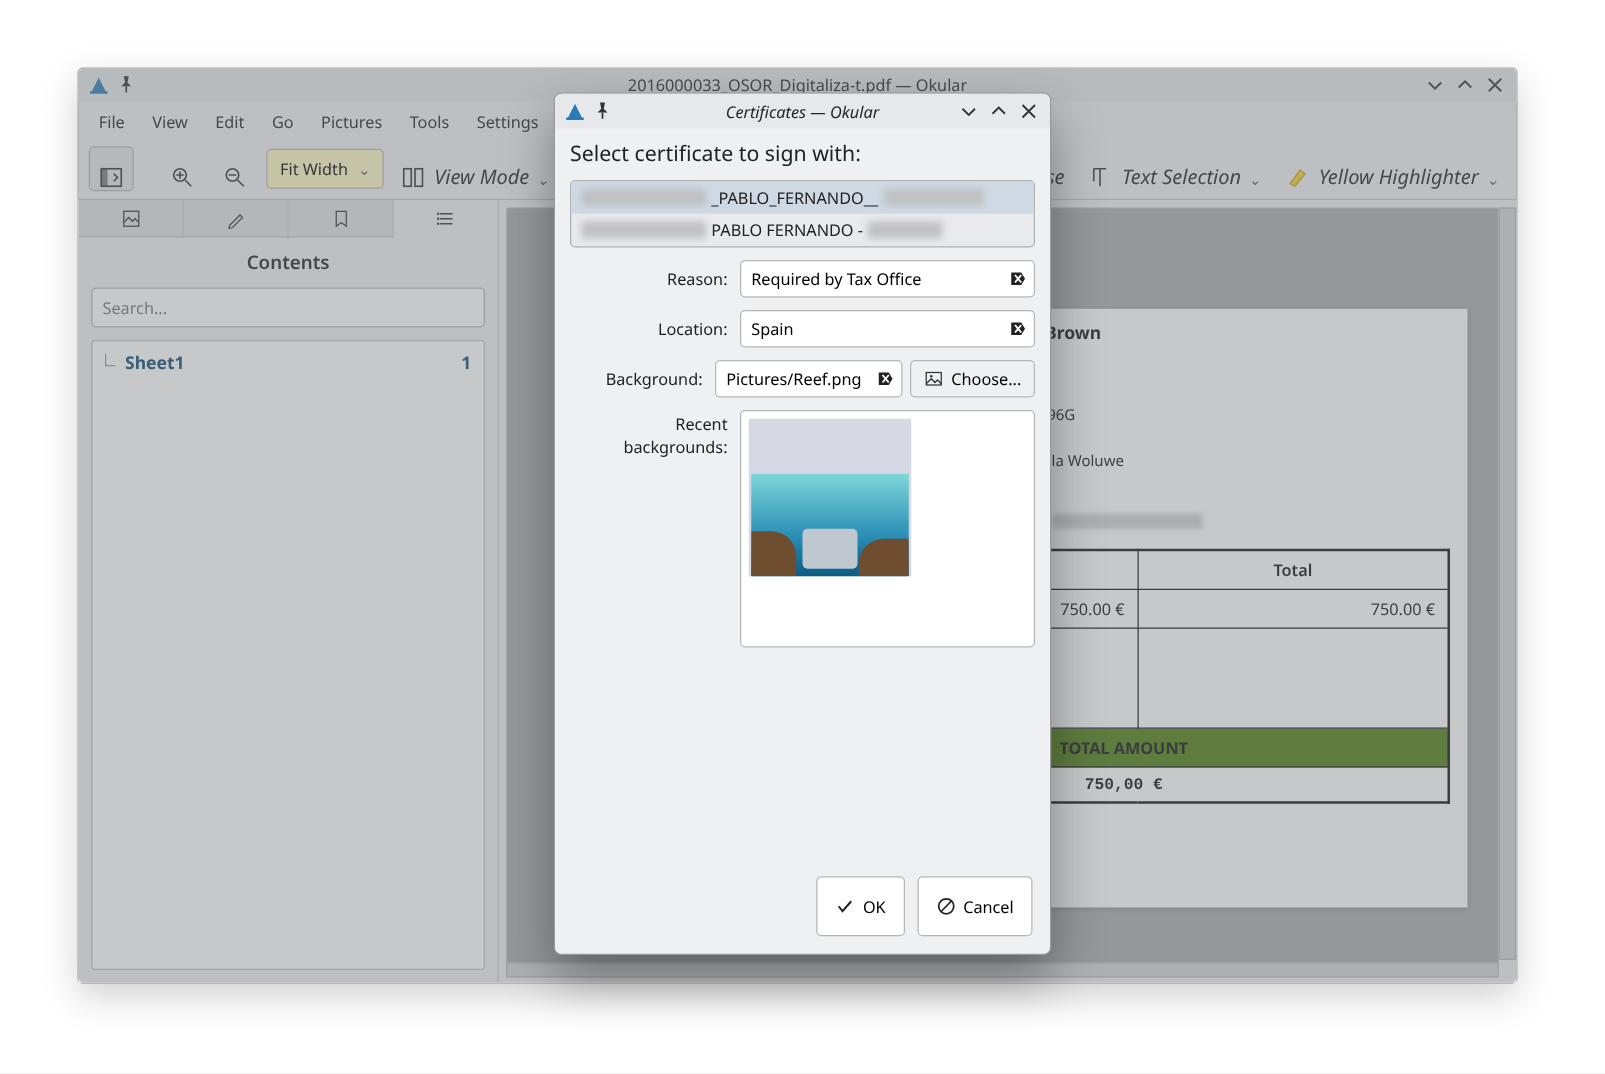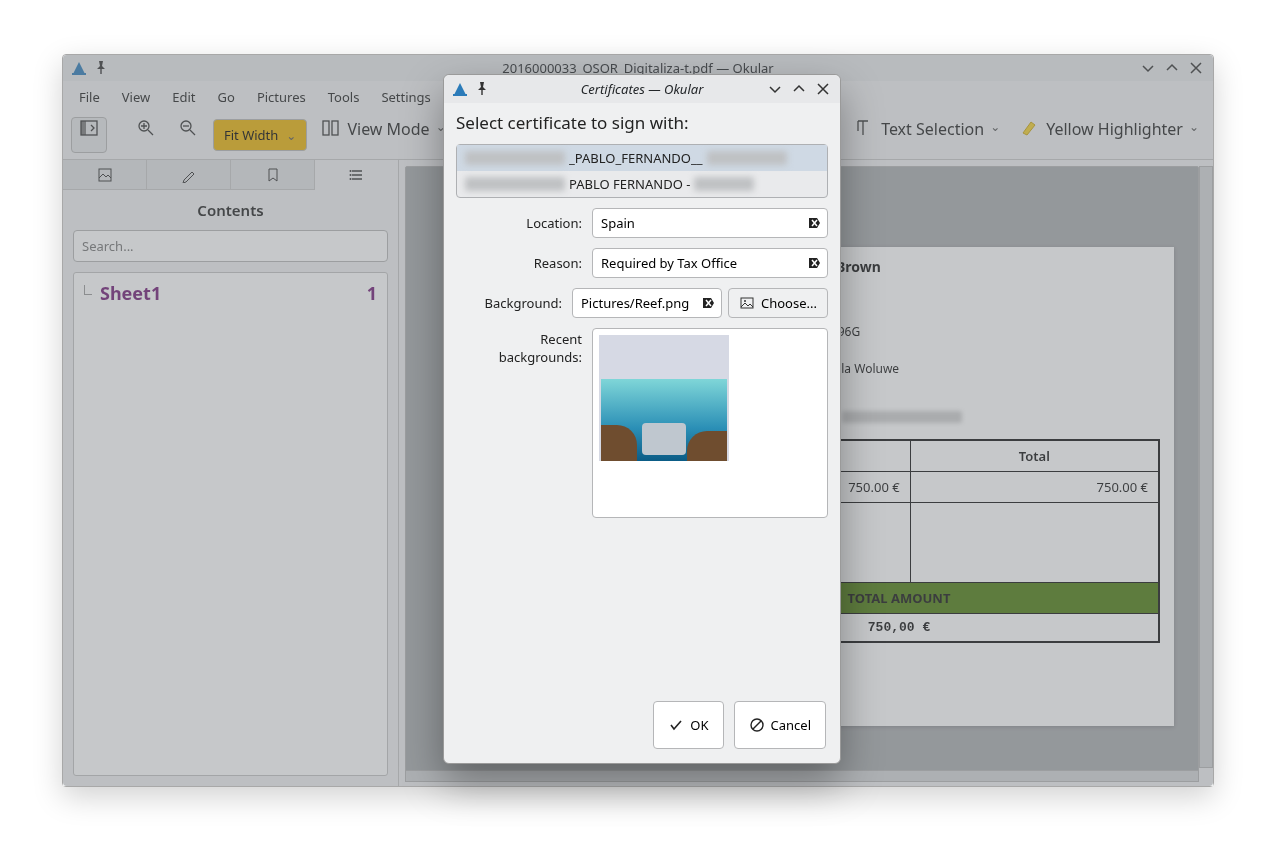--- a/index.html
+++ b/index.html
@@ -11,36 +11,36 @@
   }
   .overlay { position:absolute; inset:0; background: rgba(120,124,128,.42); pointer-events:none; border-radius:4px; }
   .titlebar { height: 26px; display: flex; align-items: center; padding: 0 8px; gap: 6px; background: #e7e8ea; border-top-left-radius:4px; border-top-right-radius:4px;}
   .title-spacer { flex: 1; }
   .title-text { position:absolute; left:0; right:0; text-align:center; font-size: 13px; color: #232629; pointer-events:none; }
   .winbtn { width: 18px; height: 18px; display:flex; align-items:center; justify-content:center; color:#333; cursor:pointer; }
   .app-icon-svg { width:16px; height:16px; }
   .menubar { display:flex; gap:2px; padding: 4px 6px; font-size: 13px; color:#222; }
   .menuitem { padding: 3px 10px; border-radius:3px; cursor: default; }
   .toolbar { display:flex; align-items:center; gap:8px; padding: 4px 8px 6px 8px; border-bottom: 1px solid #c9c9c9; }
-  .t-btn { height: 34px; display:flex; align-items:flex-start; justify-content:center; padding: 0 6px; border-radius:4px; color:#222; }
+  .t-btn { height: 34px; display:flex; align-items:flex-end; justify-content:center; padding: 0 6px; border-radius:4px; color:#222;font-style:italic; }
   .t-btn.icononly { width:34px; }
   .t-btn.primary { background:#e4e5e7; border:1px solid #b7b7b7; width:36px; height:36px; }
-  .zoom-select { display:flex; align-items:center; gap:8px; padding:0 10px; height:32px; background:#eab308; border:1px solid #b7b7b7; border-radius:4px; font-size:13px; }
+  .zoom-select { display:flex; align-items:center; gap:8px; padding:0 10px; height:32px; background:#fef9c3; border:1px solid #b7b7b7; border-radius:4px; font-size:13px; }
   .chevron { font-size: 12px; color:#555; }
 
   .body { flex:1; display:flex; min-height:0; }
   .sidepanel { width: 336px; display:flex; flex-direction:column; border-right: 1px solid #c8c8c8; background:#eff0f1; }
   .tabrow { display:flex; height:30px; }
   .tab { flex:1; display:flex; align-items:center; justify-content:center; background:#e1e2e4; border-bottom:1px solid #c8c8c8; border-right:1px solid #c8c8c8; }
   .tab:last-child { border-right:none; }
   .tab.active { background:#eff0f1; border-bottom:1px solid #eff0f1; }
   .panel-title { text-align:center; font-size: 15px; font-weight:600; color:#222; padding: 10px 0; }
   .search { margin: 0 10px 10px 10px; }
   .search input { width:100%; padding: 6px 8px; font-size:13px; border:1px solid #b7b7b7; border-radius:4px; background:#fff; }
-  .tree { flex:1; margin: 0 10px 10px 10px; background:#fff; border:1px solid #c3c3c3; border-radius:3px; padding:6px; font-size:18px; color:#701a75; }
+  .tree { flex:1; margin: 0 10px 10px 10px; background:#fff; border:1px solid #c3c3c3; border-radius:3px; padding:6px; font-size:14px; color:#0c4a6e; }
   .tree-row { display:flex; align-items:center; justify-content:space-between; padding:2px 4px; }
   .tree-lead { display:flex; align-items:center; gap:4px; }
   .ell { width:8px; height:10px; border-left:1px solid #999; border-bottom:1px solid #999; margin-right:4px; transform: translateY(-3px); }
 
   .content { flex:1; position:relative; background:#eff0f1; }
   .page-viewport { position:absolute; left: 6px; top: 6px; right: 14px; bottom: 14px; background:#a9acae; border:1px solid #b7b7b7; border-radius:2px; overflow:hidden; }
   .page-scroll-v { position:absolute; right:0; top:6px; width:14px; bottom:18px; background:#d5d6d8; border:1px solid #b7b7b7; }
   .page-scroll-h { position:absolute; left:6px; bottom:4px; right:14px; height:12px; background:#d5d6d8; border:1px solid #b7b7b7; }
   .doc { position:absolute; right: 24px; top: 80px; width: 550px; background:#fff; color:#111; font-family: "DejaVu Sans Mono", monospace; font-size:12px; box-shadow: 0 1px 4px rgba(0,0,0,.2); }
   .doc .addr { padding: 10px 14px 8px 200px; line-height: 1.4; }
@@ -325,39 +325,39 @@
           <span class="blur2 b"></span>
       </div>
       <div class="cert-item">
         <span class="blur2 a"></span>
           <span> PABLO FERNANDO - </span>
           <span class="blur2 c"></span>
       </div>
     </div>
 
     <div class="form-row">
+      <div class="flabel">Reason:</div>
+      <div class="field">
+        <div class="textinput">
+          <input type="text" value="Required by Tax Office" style="">
+          <span class="clear-x">
+            <svg class="ic" viewBox="0 0 16 16">
+                <path d="M3 3h8l3 5-3 5H3z" fill="#222"></path>
+                <path d="M6 5l5 6M11 5l-5 6" stroke="#fff" stroke-width="1.5"></path>
+              </svg>
+          </span>
+        </div>
+      </div>
+    </div>
+
+    <div class="form-row">
       <div class="flabel">Location:</div>
       <div class="field">
         <div class="textinput">
           <input type="text" value="Spain" style="">
-          <span class="clear-x">
-            <svg class="ic" viewBox="0 0 16 16">
-                <path d="M3 3h8l3 5-3 5H3z" fill="#222"></path>
-                <path d="M6 5l5 6M11 5l-5 6" stroke="#fff" stroke-width="1.5"></path>
-              </svg>
-          </span>
-        </div>
-      </div>
-    </div>
-
-    <div class="form-row">
-      <div class="flabel">Reason:</div>
-      <div class="field">
-        <div class="textinput">
-          <input type="text" value="Required by Tax Office" style="">
           <span class="clear-x">
             <svg class="ic" viewBox="0 0 16 16">
                 <path d="M3 3h8l3 5-3 5H3z" fill="#222"></path>
                 <path d="M6 5l5 6M11 5l-5 6" stroke="#fff" stroke-width="1.5"></path>
               </svg>
           </span>
         </div>
       </div>
     </div>
 

